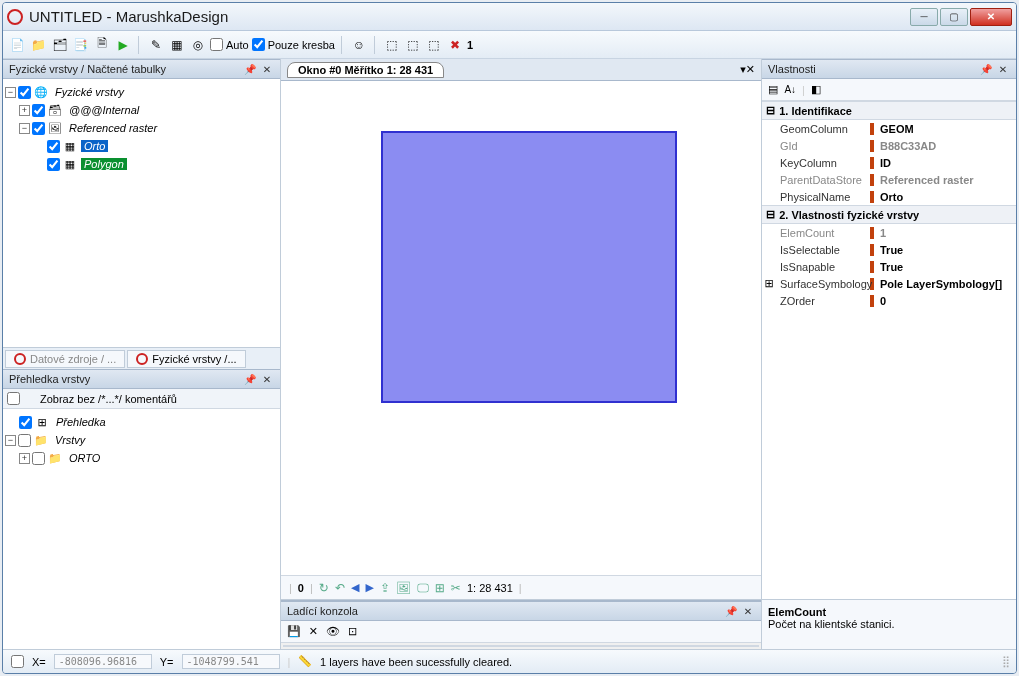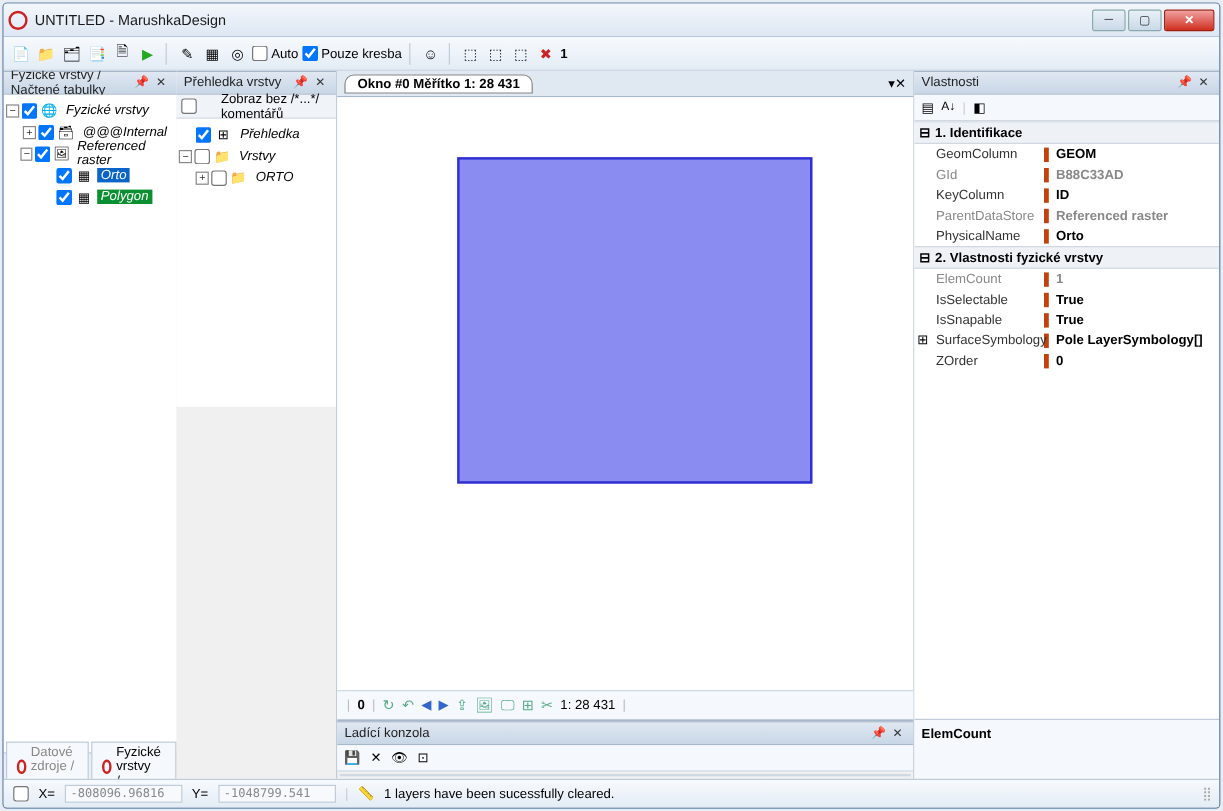--- a/index.html
+++ b/index.html
@@ -1,33 +1,33 @@
 <!DOCTYPE html>
 <html><head>
 <meta charset="utf-8">
 <style>
 * { box-sizing: border-box; margin: 0; padding: 0; font-family: "Segoe UI", Tahoma, sans-serif; font-size: 11px; }
 body { background: #e8edf3; width: 1019px; height: 676px; overflow: hidden; position: relative; }
 .window { position: absolute; left: 2px; top: 2px; width: 1015px; height: 672px; background: #f0f0f0; border: 1px solid #5a7fa8; border-radius: 4px; overflow: hidden; display: flex; flex-direction: column; }
 .titlebar { height: 28px; background: linear-gradient(#f3f7fb, #dde7f3); display: flex; align-items: center; padding: 0 4px; border-bottom: 1px solid #b8c8db; }
 .titlebar .app-icon { width: 16px; height: 16px; border: 2px solid #c22; border-radius: 50%; margin-right: 6px; display: inline-block; }
-.titlebar .title-text { flex: 1; color: #1a1a1a; font-size: 12px; }
+.titlebar .title-text { flex: 1; color: #1a1a1a; font-size: 15px; }
 .win-buttons { display: flex; gap: 2px; }
 .win-btn { width: 28px; height: 18px; border: 1px solid #8aa; border-radius: 2px; background: linear-gradient(#e8f0f8,#cad9e8); display: flex; align-items: center; justify-content: center; font-size: 10px; color: #333; }
 .win-btn.close { background: linear-gradient(#f0a0a0,#d03020); color: #fff; border-color: #a02010; width: 42px; font-weight: bold; }
 .menubar { height: 22px; background: linear-gradient(#f7fafd,#e8eff7); display: flex; align-items: center; padding: 0 8px; gap: 14px; border-bottom: 1px solid #c8d4e2; }
 .menubar span { color: #222; cursor: default; font-size: 12px; }
 .toolbar1 { height: 28px; background: linear-gradient(#f7fafd,#e3ecf5); display: flex; align-items: center; padding: 0 6px; gap: 4px; border-bottom: 1px solid #c8d4e2; }
 .tb-group { display: flex; align-items: center; gap: 3px; padding-right: 6px; border-right: 1px solid #c0ccd9; margin-right: 4px; }
 .tb-group:last-child { border-right: none; }
 .tb-icon { width: 18px; height: 18px; display: inline-flex; align-items: center; justify-content: center; border-radius: 2px; font-size: 12px; }
 .chk { display: flex; align-items: center; gap: 3px; font-size: 11px; }
 .chk input { width: 13px; height: 13px; }
 .content { flex: 1; display: flex; overflow: hidden; }
-.left-col { width: 278px; display: flex; flex-direction: row; border-right: 1px solid #c0ccd9; }
+.left-col { width: 278px; display: flex; flex-direction: column; border-right: 1px solid #c0ccd9; }
 .panel { display: flex; flex-direction: column; }
 .panel-header { height: 20px; background: linear-gradient(#e0e8f2,#c8d6e6); display: flex; align-items: center; padding: 0 6px; border-bottom: 1px solid #a8b8cc; border-top: 1px solid #a8b8cc; }
 .panel-header .ph-title { flex: 1; color: #222; font-size: 11px; }
 .panel-header .ph-btn { width: 14px; height: 14px; display: inline-flex; align-items: center; justify-content: center; font-size: 10px; color: #333; margin-left: 2px; }
 .tree { flex: 1; background: #fff; padding: 4px 2px; overflow: auto; }
 .tree-node { display: flex; align-items: center; height: 18px; }
 .tree-indent { display: inline-block; }
 .tree-toggle { width: 11px; height: 11px; border: 1px solid #888; display: inline-flex; align-items: center; justify-content: center; font-size: 9px; margin-right: 2px; color: #333; background: #fff; }
 .tree-chk { width: 13px; height: 13px; margin-right: 2px; }
 .tree-icon { width: 16px; height: 16px; margin-right: 3px; display: inline-flex; align-items: center; justify-content: center; font-size: 11px; }
@@ -309,20 +309,21 @@
               <span class="prop-name" style="padding-left:4px;width:98px">SurfaceSymbology</span>
               <span class="prop-val">Pole LayerSymbology[]</span>
             </div>
           <div class="prop-row">
               <span class="prop-name">ZOrder</span>
               <span class="prop-val">0</span>
             </div>
         </div>
         <div class="prop-desc">
           <div class="pd-title">ElemCount</div>
+          <div>Počet na klientské stanici.</div>
         </div>
       </div>
     </div>
 
   </div>
 
   <div class="statusbar">
     <input type="checkbox" style="">
     <span>X=</span>
     <input class="status-input" readonly="" value="-808096.96816" style="">

